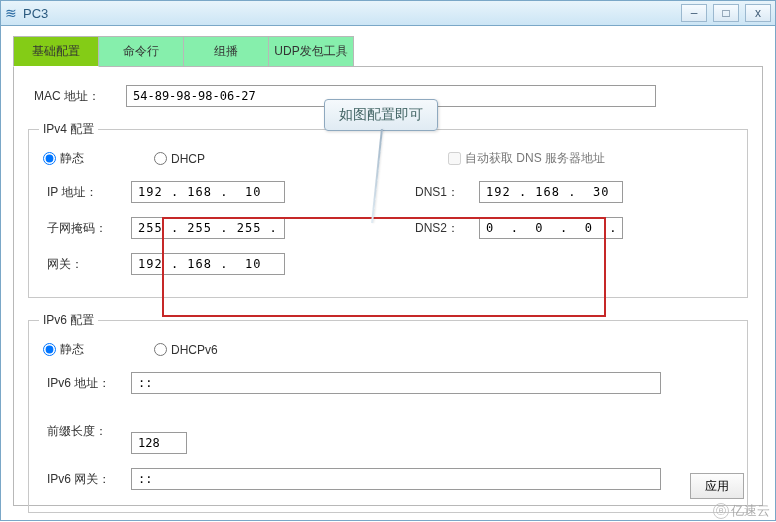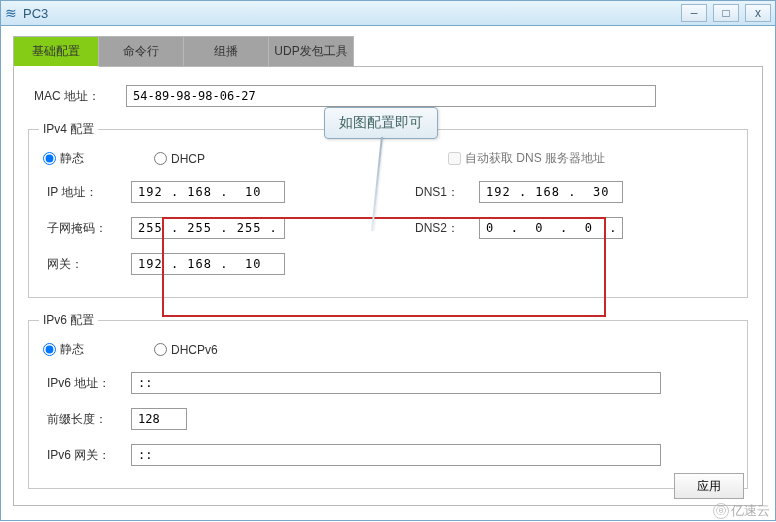--- a/index.html
+++ b/index.html
@@ -7,21 +7,21 @@
     
     .titlebar { height: 26px; background: linear-gradient(#e8f4fb, #cce5f5); border: 1px solid #7aa7c7; display: flex; align-items: center; padding: 0 4px; }
     .title-icon { width: 14px; height: 14px; margin-right: 4px; color: #2b6ca3; font-size: 14px; line-height: 14px; }
     .title-text { flex: 1; font-size: 13px; color: #2b5a7f; }
     .win-btns { display: flex; gap: 6px; }
     .win-btn { width: 26px; height: 18px; border: 1px solid #9bb8cf; background: linear-gradient(#f6fbff,#dceaf5); text-align: center; font-size: 12px; line-height: 16px; color: #44607a; cursor: pointer; }
     
     .workspace { border: 1px solid #7aa7c7; border-top: none; height: 495px; padding: 10px 12px 10px 12px; background: #fff; position: relative; }
     
     .tabs { display: flex; }
-    .tab { border: 1px solid #b8b8b8; border-bottom: 1px solid #b8b8b8; padding: 6px 0; width: 86px; text-align: center; background: #a3a3a3; margin-right: -1px; cursor: pointer; font-size: 12px; }
+    .tab { border: 1px solid #b8b8b8; border-bottom: 1px solid #b8b8b8; padding: 6px 0; width: 86px; text-align: center; background: #86efac; margin-right: -1px; cursor: pointer; font-size: 12px; }
     .tab.active { background: #84cc16; border-bottom: 1px solid #fff; position: relative; z-index: 2; }
     
     .panel { border: 1px solid #b8b8b8; margin-top: -1px; padding: 18px 14px 12px 14px; height: 440px; position: relative; }
     
     .row { display: flex; align-items: center; margin-bottom: 14px; }
     .lbl { width: 98px; text-align: left; padding-left: 6px; color: #333; }
     .lbl-s { width: 88px; text-align: left; padding-left: 4px; }
     .lbl-d { width: 64px; text-align: left; }
     .input-wide { width: 530px; height: 22px; border: 1px solid #9a9a9a; padding: 2px 6px; font-size: 12px; }
     .input-mac { width: 530px; height: 22px; border: 1px solid #9a9a9a; padding: 2px 6px; font-size: 12px; font-family: monospace; }
@@ -33,29 +33,29 @@
     .radio-item { display: flex; align-items: center; margin-right: 70px; }
     .radio-item input { margin-right: 4px; }
     .chk-item { display: flex; align-items: center; margin-left: 140px; color: #777; padding-left: 33px; }
     .chk-item input { margin-right: 4px; }
     
     .grid4 { display: flex; align-items: center; margin-bottom: 14px; padding-left: 4px; }
     .ip-input { width: 154px; height: 22px; border: 1px solid #9a9a9a; padding: 2px 6px; font-family: monospace; font-size: 12px; letter-spacing: 1px; }
     .gap1 { width: 130px; }
     .ip-input2 { width: 144px; }
     .ipv6-input { width: 530px; height: 22px; border: 1px solid #9a9a9a; padding: 2px 6px; font-family: monospace; font-size: 12px; }
-    .prefix-input { width: 56px; height: 22px; border: 1px solid #9a9a9a; padding: 2px 6px; font-size: 12px; text-align: left; font-family: monospace; }
+    .prefix-input { width: 56px; height: 22px; border: 1px solid #9a9a9a; padding: 2px 6px; font-size: 12px; text-align: left; font-family: monospace; margin-top: 24px; }
     
     .highlight-box { position: absolute; border: 2px solid #c62828; left: 148px; top: 150px; width: 444px; height: 100px; pointer-events: none; }
     
-    .callout { position: absolute; left: 310px; top: 40px; z-index: 10; }
+    .callout { position: absolute; left: 310px; top: 32px; z-index: 10; }
     .callout-box { background: linear-gradient(#f5f9fc,#e0ebf3); border: 1px solid #8fa9bf; border-radius: 4px; padding: 6px 14px; font-size: 14px; color: #466; box-shadow: 1px 1px 3px rgba(0,0,0,.15); }
     .callout-line { position: absolute; width: 2px; height: 94px; background: linear-gradient(#9fb4c6,#e0ebf3); left: 52px; top: 30px; transform: skewX(-6deg); box-shadow: 1px 0 2px rgba(0,0,0,.1); }
     
-    .btn-apply { position: absolute; right: 18px; bottom: 6px; width: 70px; height: 26px; border: 1px solid #a8a8a8; background: linear-gradient(#fdfdfd,#eaeaea); cursor: pointer; font-size: 12px; }
+    .btn-apply { position: absolute; right: 18px; bottom: 6px; width: 54px; height: 26px; border: 1px solid #a8a8a8; background: linear-gradient(#fdfdfd,#eaeaea); cursor: pointer; font-size: 12px; }
     
     .watermark { position: absolute; right: 6px; bottom: 2px; display: flex; align-items: center; color: #9a9a9a; font-size: 13px; gap: 2px; opacity: .8; }
     .wm-icon { width: 16px; height: 16px; border-radius: 50%; border: 1px solid #bbb; display: inline-flex; align-items: center; justify-content: center; font-size: 10px; }
   </style>
 </head>
 <body>
 
 <div class="titlebar">
   <span class="title-icon">≋</span>
   <span class="title-text">PC3</span>

